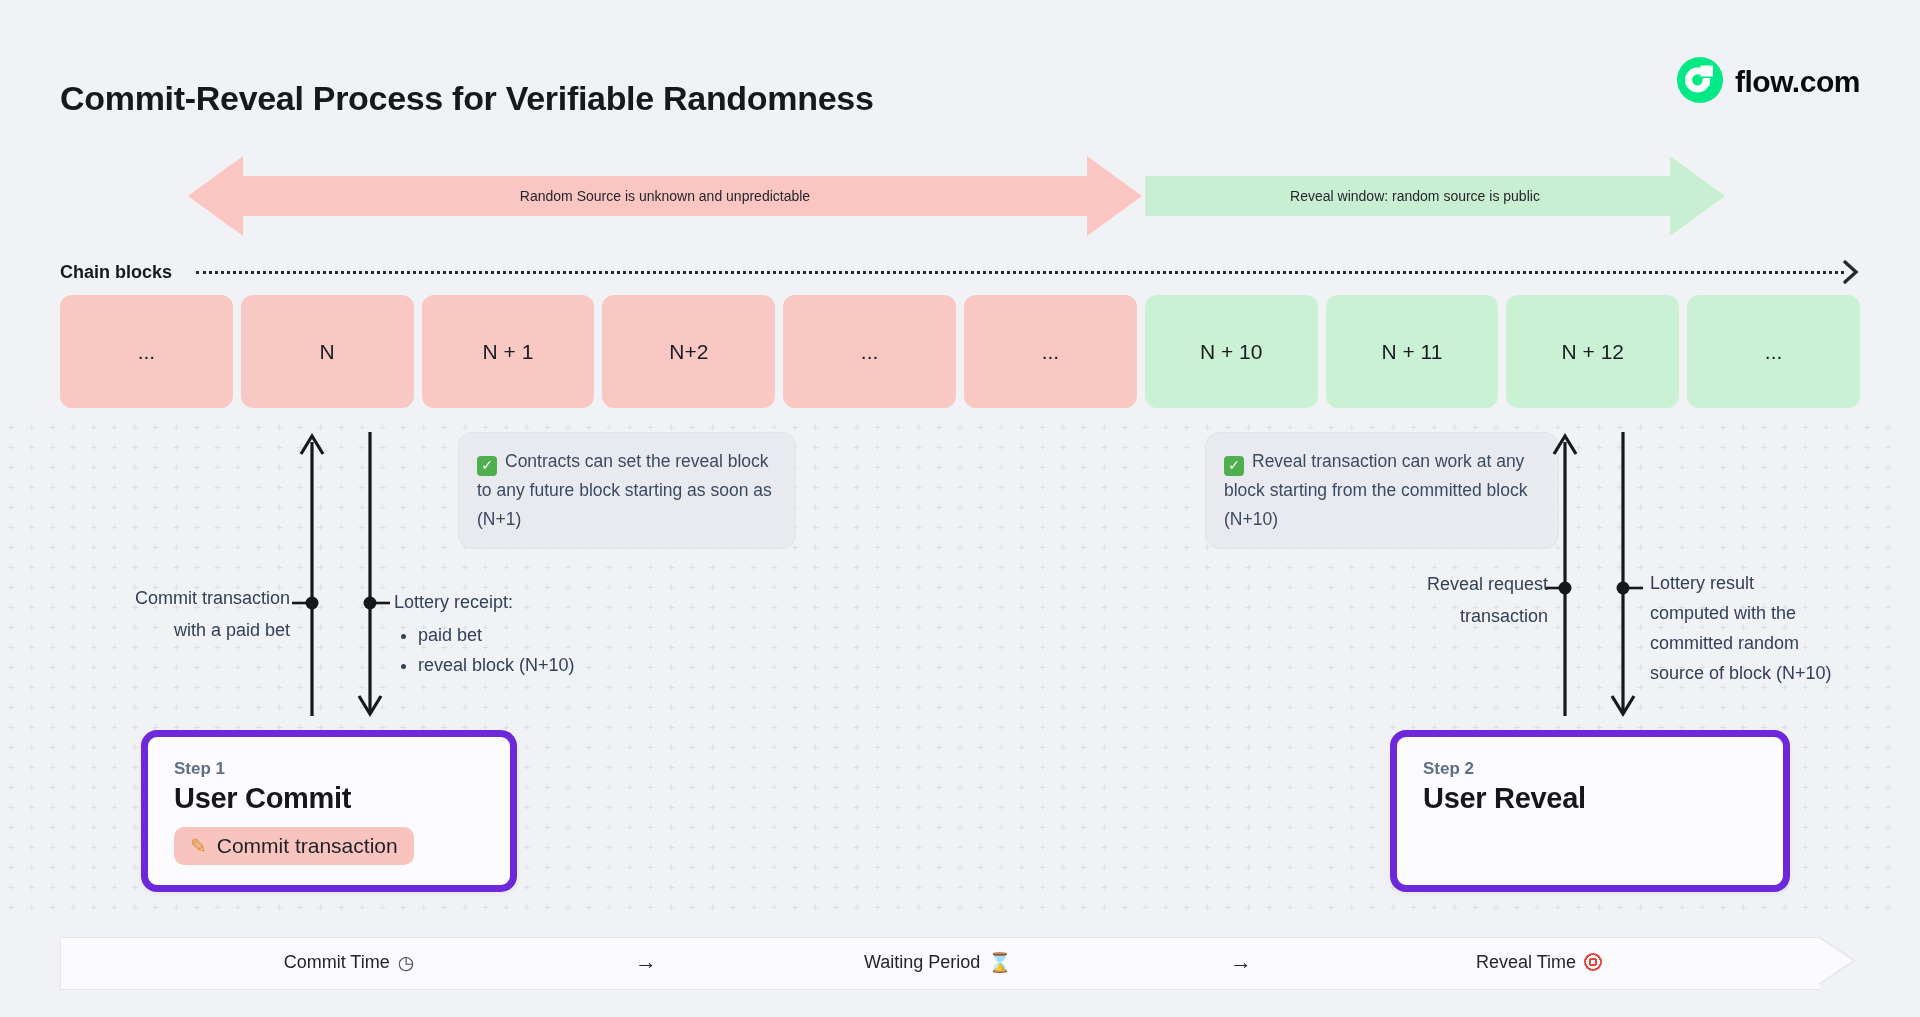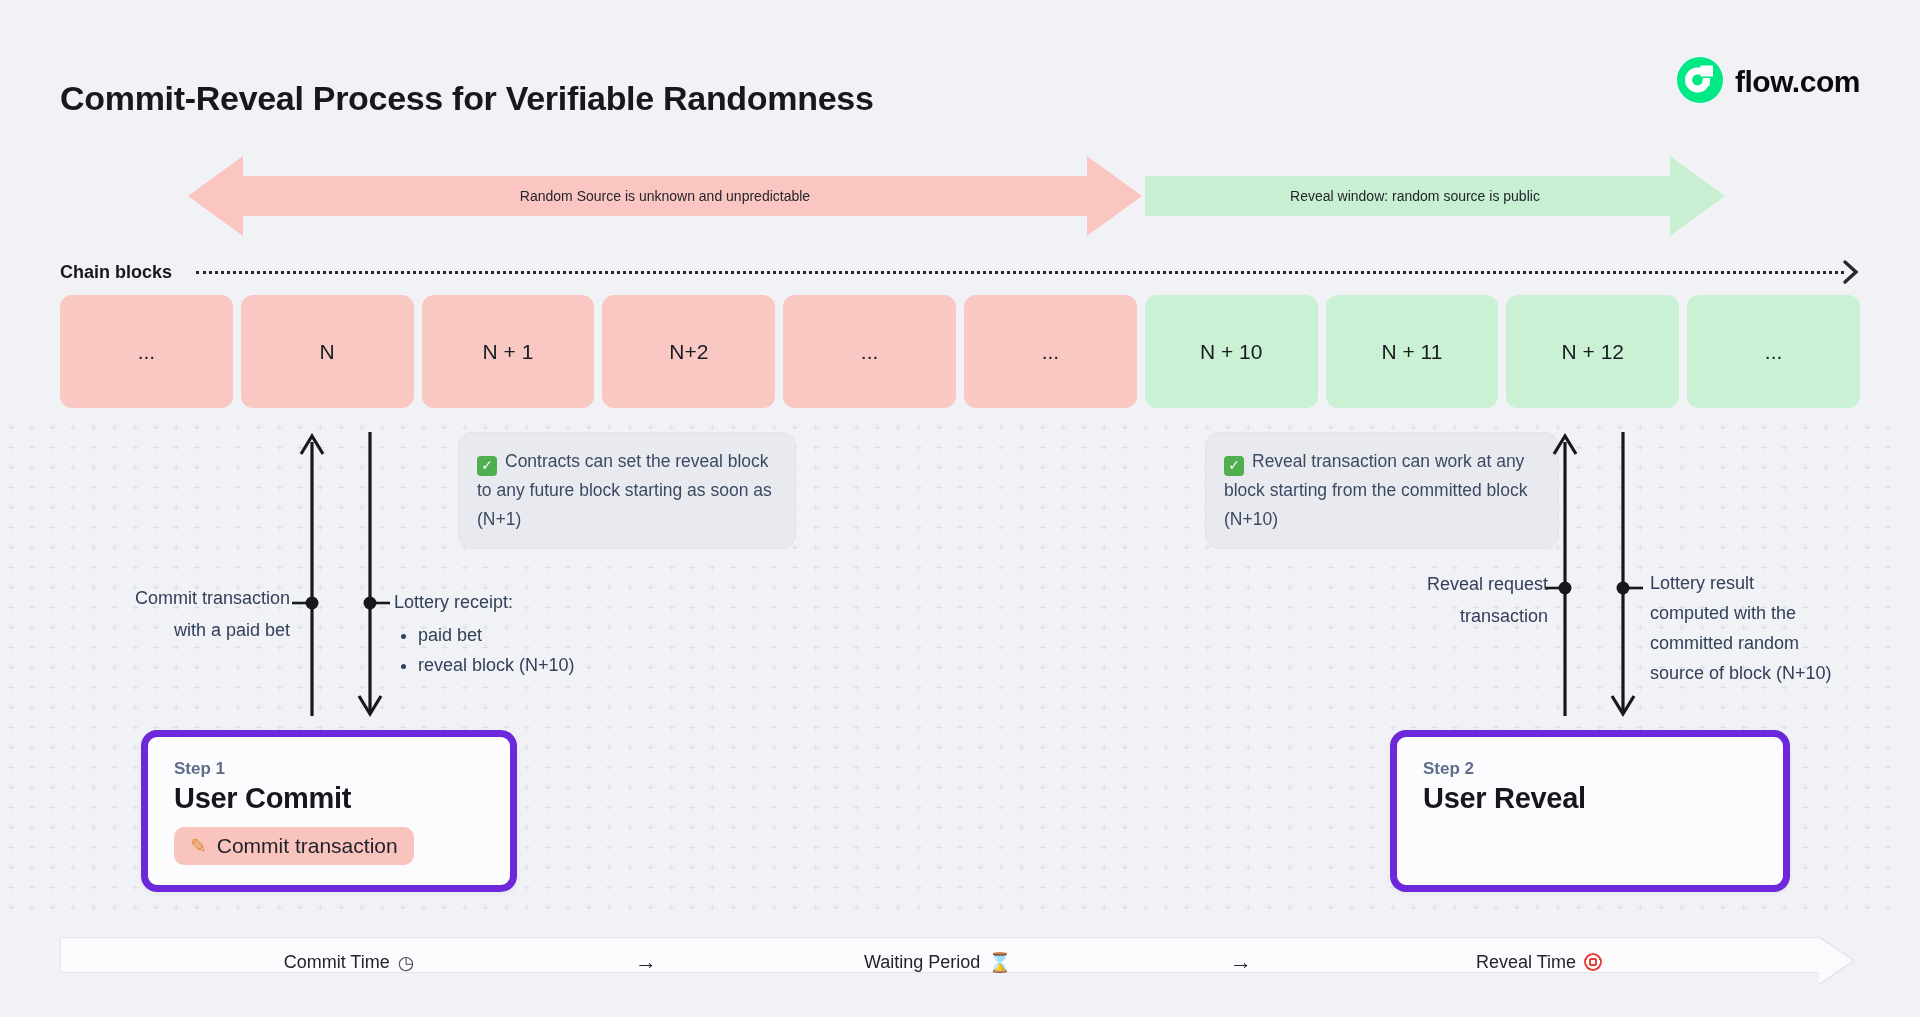--- a/index.html
+++ b/index.html
@@ -77,21 +77,21 @@
   .step-title{font-size:29px;font-weight:800;color:#15171C;margin-top:3px;letter-spacing:-0.3px;}
   .pill{display:inline-flex;align-items:center;gap:10px;margin-top:12px;border-radius:10px;
     padding:7px 16px;font-size:21px;color:#1E2228;}
   .pill-pink{background:#F9C3BE;}
   .pill-green{background:#C8EFD1;}
   .pencil-glyph{color:#D98E2B;font-size:20px;}
   .target-icon{width:20px;height:20px;border-radius:50%;flex:0 0 auto;
     background:radial-gradient(circle at 50% 50%, #fff 0 2.5px, #E8413A 2.5px 5px, #fff 5px 7.5px, #E8413A 7.5px 10px);}
 
   
-  .timeline-bar{left:60px;top:937px;width:1760px;height:36px;background:#FBFBFD;
+  .timeline-bar{left:60px;top:937px;width:1760px;height:53px;background:#FBFBFD;
     border:1px solid #E3E5EB;border-right:none;box-sizing:border-box;}
   .timeline-chevron{left:1819px;top:936px;}
   .tl-item{position:absolute;top:0;height:48px;display:flex;align-items:center;gap:8px;
     transform:translateX(-50%);font-size:18px;color:#22252B;white-space:nowrap;}
   .tl-arrow{font-size:22px;}
   .stopwatch-glyph{color:#4A4E57;font-size:19px;}
   .hourglass-glyph{color:#C98F2C;font-size:19px;}
   .timeline .target-icon{width:18px;height:18px;
     background:radial-gradient(circle at 50% 50%, #fff 0 2.2px, #E8413A 2.2px 4.5px, #fff 4.5px 6.8px, #E8413A 6.8px 9px);}
 </style>

